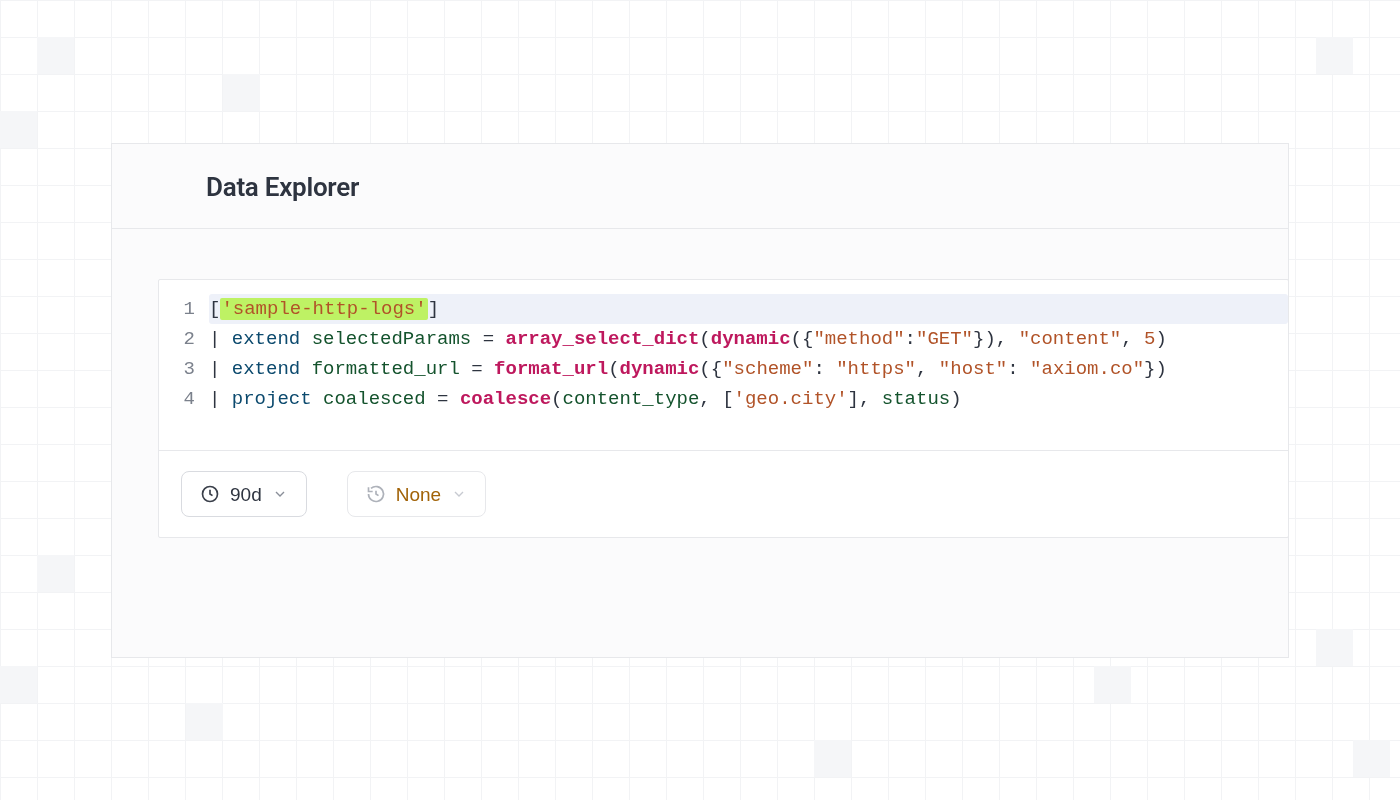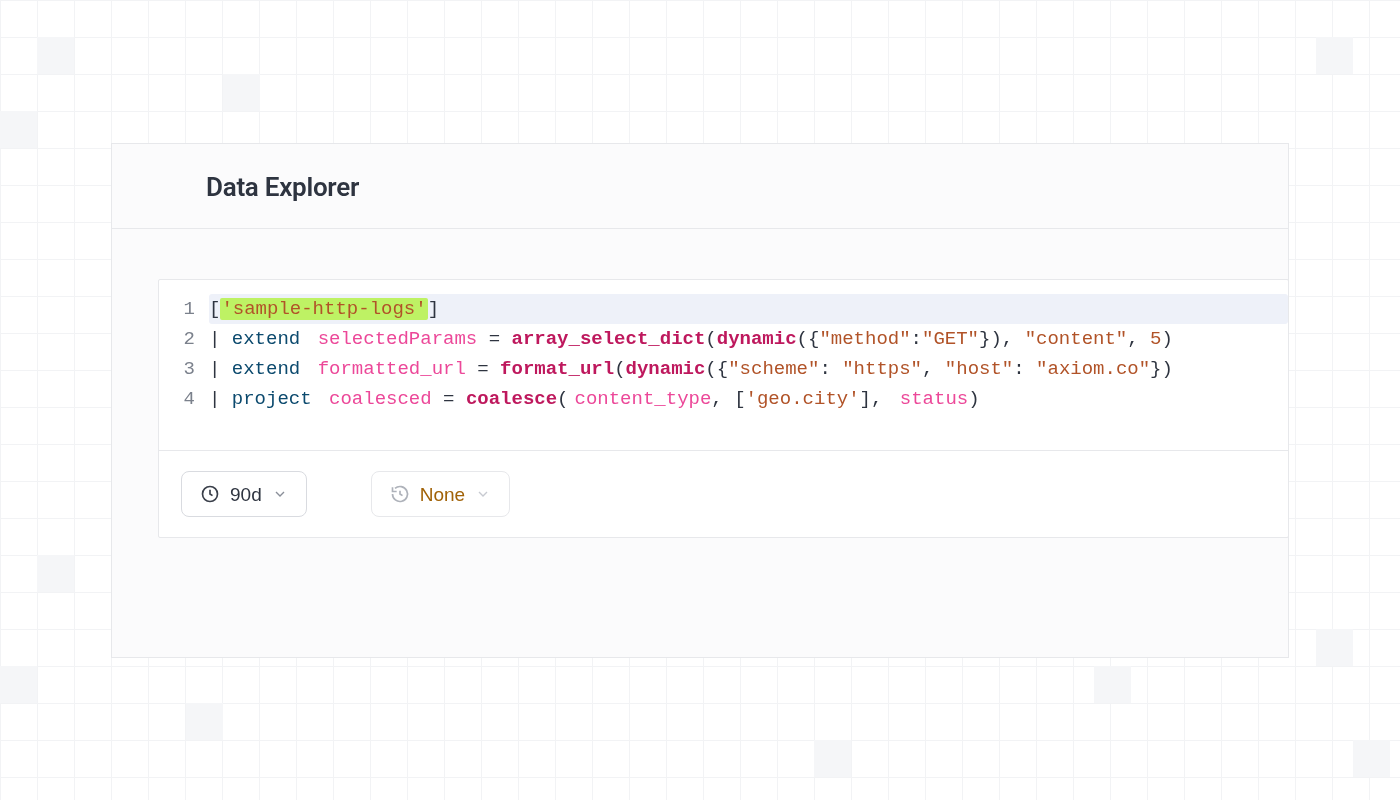--- a/index.html
+++ b/index.html
@@ -69,29 +69,28 @@
   .line-body { flex: 1 1 auto; }
   .hl-line {
     background: #eef1f9;
     border-radius: 3px;
   }
   
   .tk-punc   { color: #2e3440; }
   .tk-str    { color: #b15328; }
   .tk-str-bg { background: #bef264; border-radius: 2px; padding: 0 1px; }
   .tk-op     { color: #0c4a6e; }
-  .tk-id     { color: #ec4899; margin-left: 6px; }
+  .tk-id     { color: #14532d; }
   .tk-fn     { color: #be185d; font-weight: bold; }
   .tk-num    { color: #b15328; }
   .tk-raw    { color: #2e3440; }
   .toolbar {
     border-top: 1px solid #e7e8eb;
     padding: 20px 22px;
     display: flex;
-    gap: 24px;
   }
   .pill {
     display: inline-flex;
     align-items: center;
     gap: 10px;
     height: 46px;
     padding: 0 18px;
     border: 1px solid #d9dbe0;
     border-radius: 8px;
     background: #ffffff;

